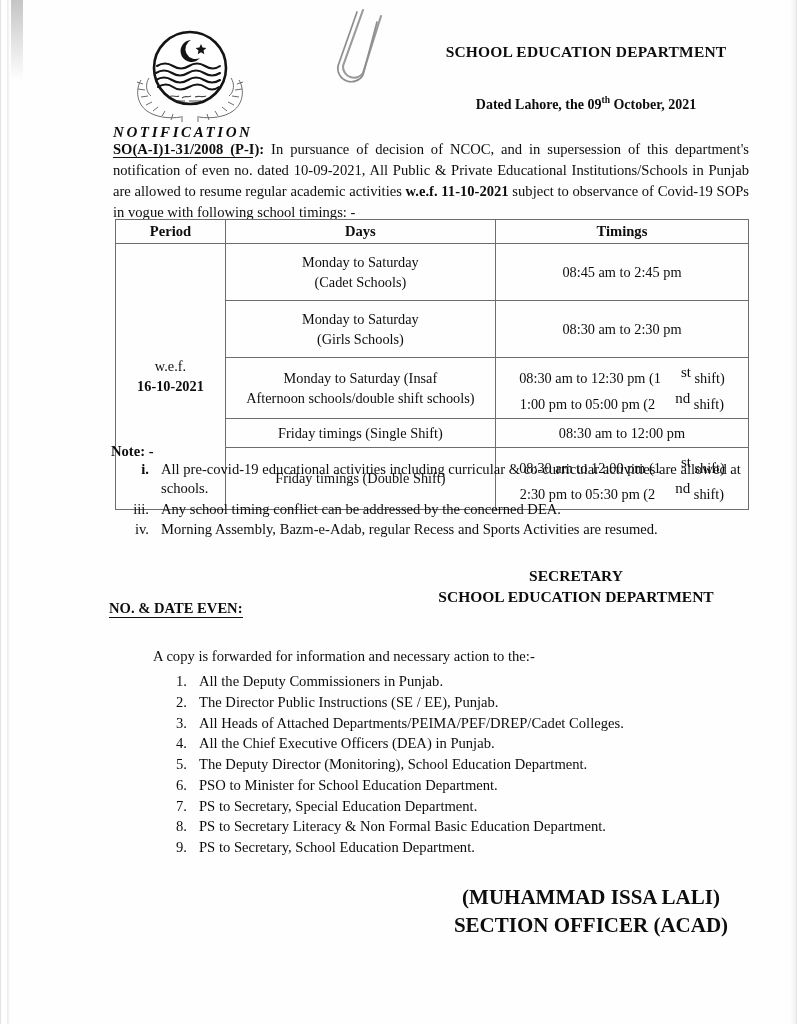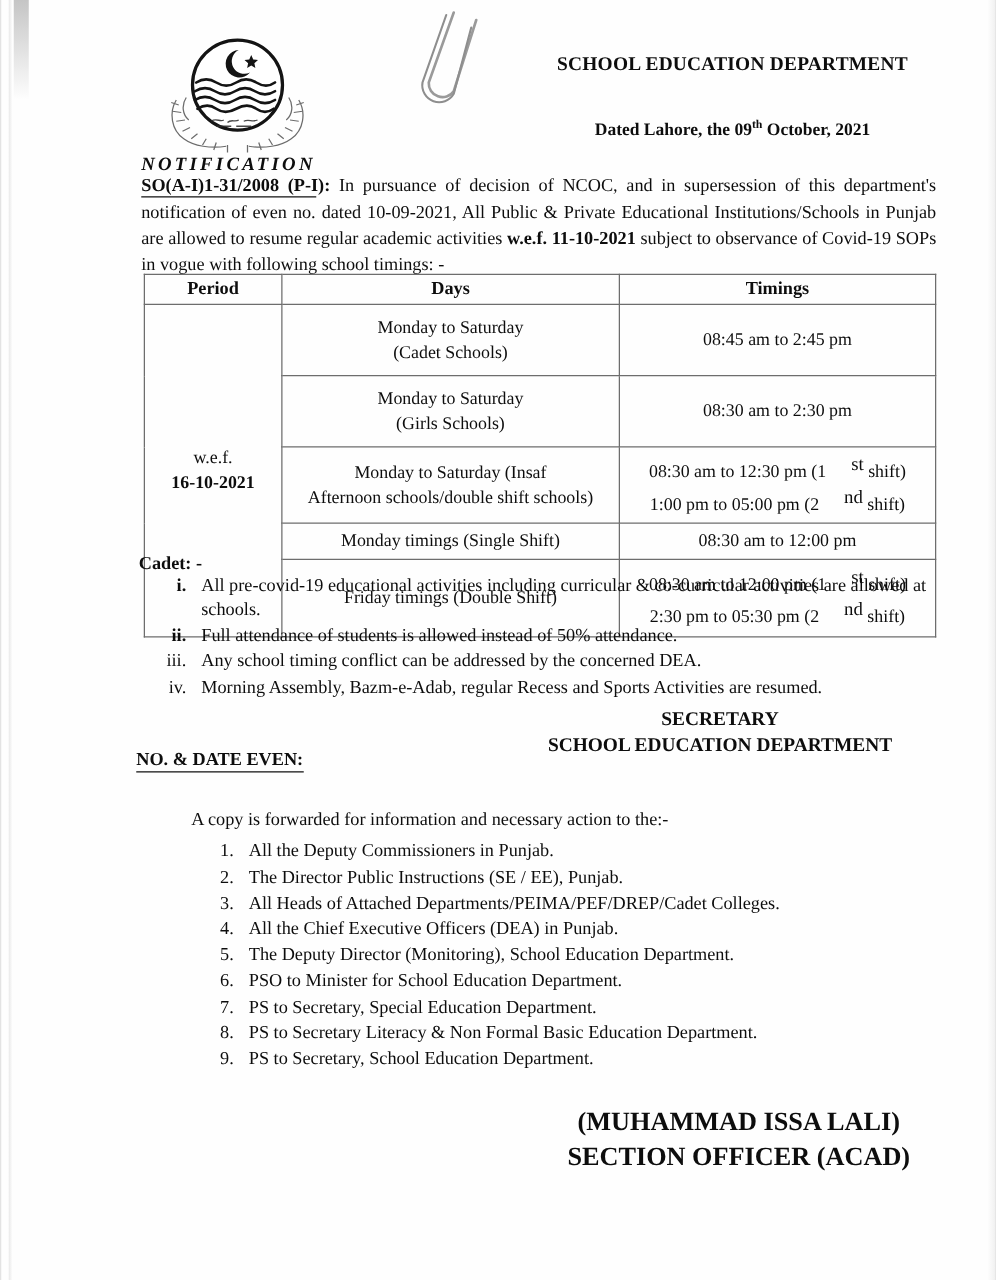--- a/index.html
+++ b/index.html
@@ -325,49 +325,45 @@
           <span class="cell-line">Monday to Saturday (Insaf</span>
           <span class="cell-line">Afternoon schools/double shift schools)</span>
         </td>
         <td>
           <span class="cell-line">08:30 am to 12:30 pm (1<sup>st</sup> shift)</span>
           <span class="cell-line">1:00 pm to 05:00 pm (2<sup>nd</sup> shift)</span>
         </td>
       </tr>
       <tr>
         <td>
-          <span class="cell-line">Monday timings (Single Shift)</span>
+          <span class="cell-line">Friday timings (Single Shift)</span>
         </td>
         <td>
           <span class="cell-line">08:30 am to 12:00 pm</span>
         </td>
       </tr>
       <tr class="row-tall">
         <td>
           <span class="cell-line">Friday timings (Double Shift)</span>
         </td>
         <td>
           <span class="cell-line">08:30 am to 12:00 pm (1<sup>st</sup> shift)</span>
           <span class="cell-line">2:30 pm to 05:30 pm (2<sup>nd</sup> shift)</span>
         </td>
       </tr>
     </tbody>
   </table>
 
-  <div class="note-head">Cadet: -</div>
+  <div class="note-head">Note: -</div>
   <div class="note-list">
     <div class="note-item">
       <span class="note-num">i.</span>
       <span class="note-text">All pre-covid-19 educational activities including curricular &amp; co-curricular activities are allowed at schools.</span>
     </div>
     <div class="note-item">
-      <span class="note-num">ii.</span>
-      <span class="note-text">Full attendance of students is allowed instead of 50% attendance.</span>
-    </div>
-    <div class="note-item">
       <span class="note-num thin">iii.</span>
       <span class="note-text">Any school timing conflict can be addressed by the concerned DEA.</span>
     </div>
     <div class="note-item">
       <span class="note-num thin">iv.</span>
       <span class="note-text">Morning Assembly, Bazm-e-Adab, regular Recess and Sports Activities are resumed.</span>
     </div>
   </div>
 
   <div class="secretary">

